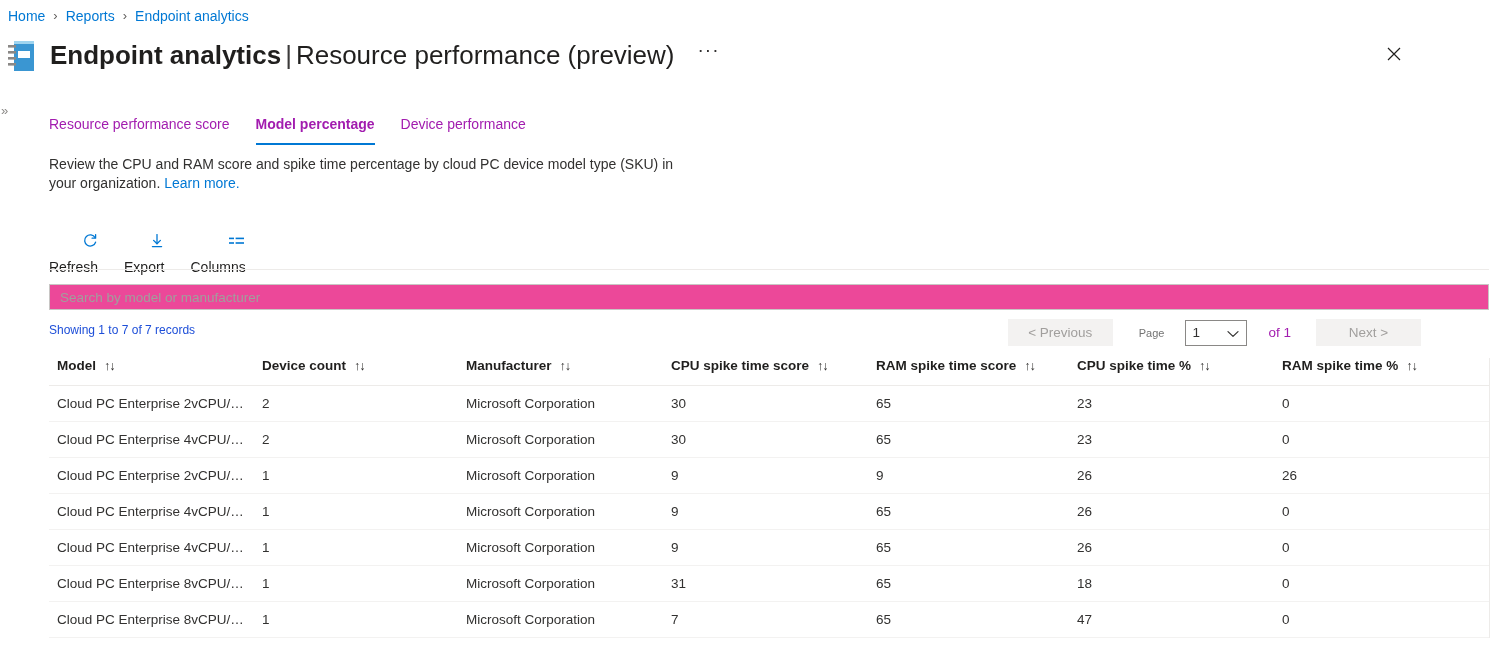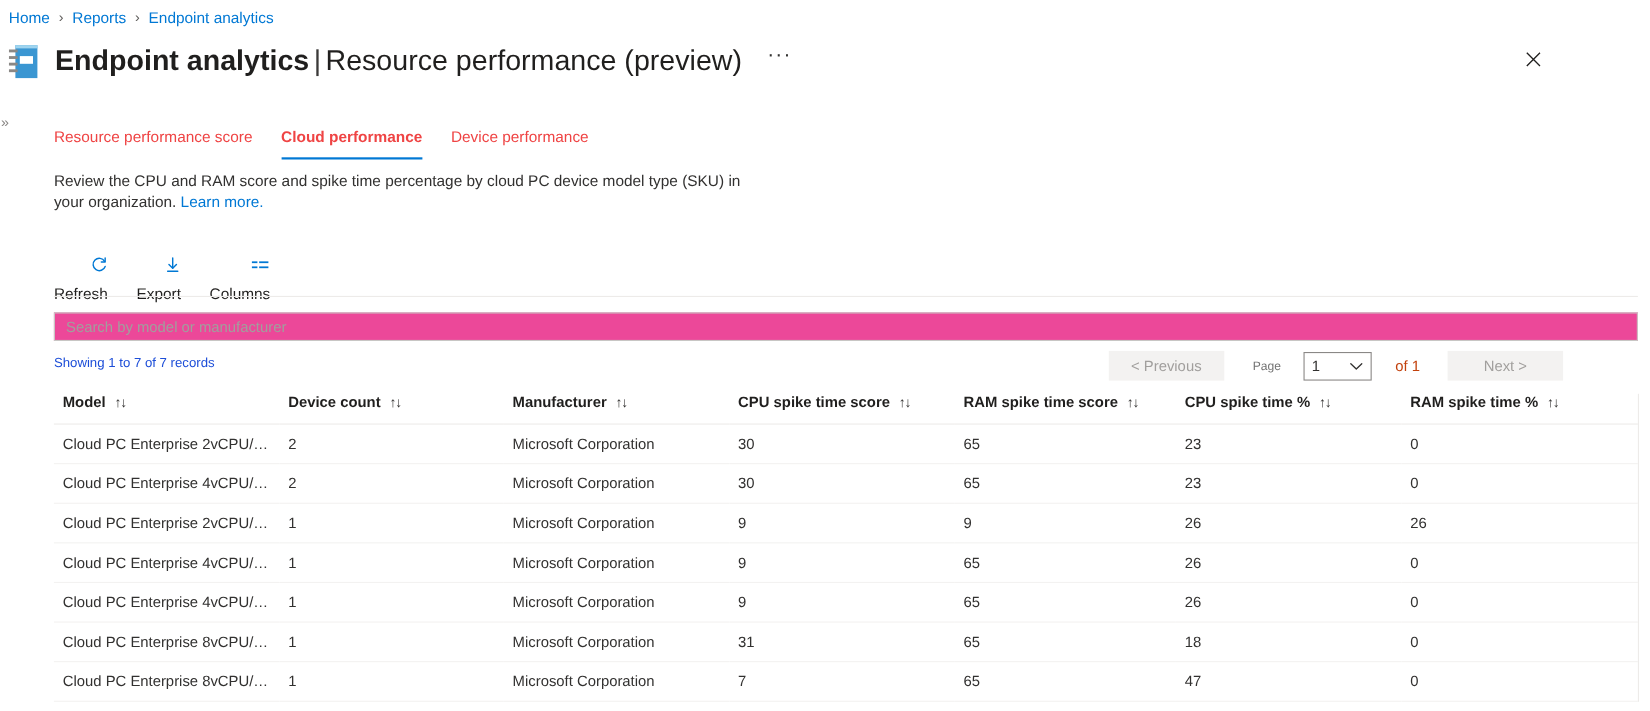--- a/index.html
+++ b/index.html
@@ -54,21 +54,21 @@
     position: absolute; left: 1px; top: 104px;
     font-size: 13px; color: #8a8886; cursor: pointer; line-height: 14px;
   }
 
   
   .tabs {
     position: absolute; left: 49px; top: 110px;
     display: flex; align-items: flex-end; gap: 0;
   }
   .tab {
-    font-size: 14px; line-height: 20px; color: #ef4444;
+    font-size: 14px; line-height: 20px; color: #a21caf;
     padding: 4px 0 9px 0; margin-right: 26px; cursor: pointer;
     border-bottom: 2px solid transparent; white-space: nowrap;
   }
   .tab.selected { font-weight: 600; border-bottom-color: #0078d4; }
 
   
   .description {
     position: absolute; left: 49px; top: 155px; width: 645px;
     font-size: 14px; line-height: 19px; color: #323130;
   }
@@ -122,21 +122,21 @@
   .page-select-wrap {
     position: relative; width: 62px; height: 26px;
     border: 1px solid #8a8886; background: #fff;
     display: flex; align-items: center; padding: 0 6px; cursor: pointer;
   }
   .page-select-wrap .val { font-size: 13.5px; color: #323130; }
   .page-select-wrap .chev {
     position: absolute; right: 7px; top: 50%; transform: translateY(-50%);
     pointer-events: none;
   }
-  .page-of { font-size: 13.5px; color: #c2410c; margin: 0 13px 0 9px; }
+  .page-of { font-size: 13.5px; color: #a21caf; margin: 0 13px 0 9px; }
 
   
   .table-wrap {
     position: absolute; left: 49px; top: 358px; width: 1441px;
     border-right: 1px solid #edebe9;
   }
   table { border-collapse: collapse; width: 1440px; table-layout: fixed; }
   thead th {
     text-align: left; font-size: 13.5px; font-weight: 600; color: #201f1e;
     padding: 0 8px 12px 8px; border-bottom: 1px solid #edebe9;
@@ -187,21 +187,21 @@
   <div class="close-btn">
     <svg width="14" height="14" viewBox="0 0 14 14">
       <path d="M1 1 L13 13 M13 1 L1 13" stroke="#201f1e" stroke-width="1.2" fill="none"></path>
     </svg>
   </div>
 
   <div class="collapse-chevron">»</div>
 
   <div class="tabs">
     <div class="tab">Resource performance score</div>
-    <div class="tab selected">Cloud performance</div>
+    <div class="tab selected">Model percentage</div>
     <div class="tab">Device performance</div>
   </div>
 
   <div class="description"><span>Review the CPU and RAM score and spike time percentage by cloud PC device model type (SKU) in your organization. </span><a>Learn more.</a></div>
 
   <div class="commandbar">
     <div class="cmd">
       <span>
         <svg width="16" height="16" viewBox="0 0 16 16">
           <path d="M13.1 4.6 A5.6 5.6 0 1 0 13.6 9.2" stroke="#0078d4" stroke-width="1.3" fill="none" stroke-linecap="round"></path>

